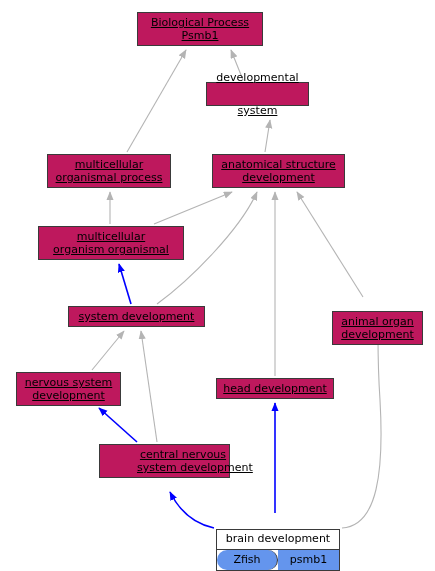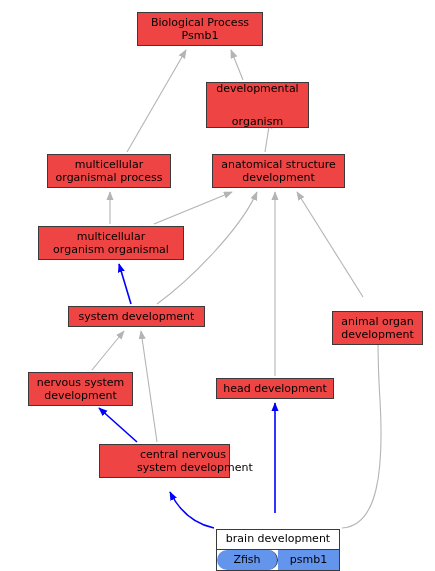--- a/index.html
+++ b/index.html
@@ -8,30 +8,31 @@
     width:435px;height:571px;
     background:#ffffff;
     font-family:"DejaVu Sans","Liberation Sans",sans-serif;
     overflow:hidden;
   }
   #edges{position:absolute;left:0;top:0;width:435px;height:571px;}
   .node{
     position:absolute;
     box-sizing:border-box;
     border:1px solid #3a3a3a;
-    background:#ef4444;
+    background:#be185d;
     color:#000000;
     font-size:11px;
     line-height:13px;
     text-align:center;
     display:flex;
     flex-direction:column;
     align-items:center;
     justify-content:center;
     white-space:pre;
+    text-decoration:underline;
   }
   .node .label{display:block;width:100%;}
   .gene-node{
     position:absolute;
     box-sizing:border-box;
     border:1px solid #3a3a3a;
     background:#ffffff;
     display:flex;
     flex-direction:column;
     padding:0;
@@ -94,27 +95,27 @@
         <path d="M 157,442 L 141,331" fill="none" stroke="#b4b4b4" stroke-width="1.1" marker-end="url(#arrow-default)"></path>
         <path d="M 137,442 L 99,408" fill="none" stroke="#0000ff" stroke-width="1.6" marker-end="url(#arrow-highlight)"></path>
         <path d="M 214,528 C 195,524 180,512 170,492" fill="none" stroke="#0000ff" stroke-width="1.6" marker-end="url(#arrow-highlight)"></path>
         <path d="M 275,513 L 275,403" fill="none" stroke="#0000ff" stroke-width="1.6" marker-end="url(#arrow-highlight)"></path>
         <path d="M 342,528 C 378,526 384,470 380,400 C 378,370 378,350 378,337" fill="none" stroke="#b4b4b4" stroke-width="1.1" marker-end="url(#arrow-default)"></path>
       </g>
   </svg>
 
   <div id="node-layer">
       <div class="node" style="left: 137px; top: 12px; width: 126px; height: 34px;"><span class="label">Biological Process</span><span class="label">Psmb1</span></div>
-      <div class="node" style="left: 206px; top: 82px; width: 103px; height: 46px; gap: 20px;"><span class="label">developmental</span><span class="label">organism</span></div>
+      <div class="node" style="left: 206px; top: 82px; width: 103px; height: 24px; gap: 20px;"><span class="label">developmental</span><span class="label">system</span></div>
       <div class="node" style="left: 47px; top: 154px; width: 124px; height: 34px;"><span class="label">multicellular</span><span class="label">organismal process</span></div>
       <div class="node" style="left: 212px; top: 154px; width: 133px; height: 34px;"><span class="label">anatomical structure</span><span class="label">development</span></div>
       <div class="node" style="left: 38px; top: 226px; width: 146px; height: 34px;"><span class="label">multicellular</span><span class="label">organism organismal</span></div>
       <div class="node" style="left: 68px; top: 306px; width: 137px; height: 21px;"><span class="label">system development</span></div>
       <div class="node" style="left: 332px; top: 311px; width: 91px; height: 34px;"><span class="label">animal organ</span><span class="label">development</span></div>
-      <div class="node" style="left: 16px; top: 372px; width: 105px; height: 34px; margin-left: 12px;"><span class="label">nervous system</span><span class="label">development</span></div>
+      <div class="node" style="left: 16px; top: 372px; width: 105px; height: 34px;"><span class="label">nervous system</span><span class="label">development</span></div>
       <div class="node" style="left: 216px; top: 378px; width: 118px; height: 21px; justify-content: center;"><span class="label">head development</span></div>
       <div class="node" style="left: 99px; top: 444px; width: 131px; height: 34px; padding-left: 37px;"><span class="label">central nervous</span><span class="label">system development</span></div>
     </div>
 
   <div class="gene-node" id="gene-node" style="left: 216px; top: 529px; width: 124px; height: 42px;">
     <div class="gene-title">brain development</div>
     <div class="gene-row">
       <div class="gene-cell first">Zfish</div>
       <div class="gene-cell">psmb1</div>
     </div>

